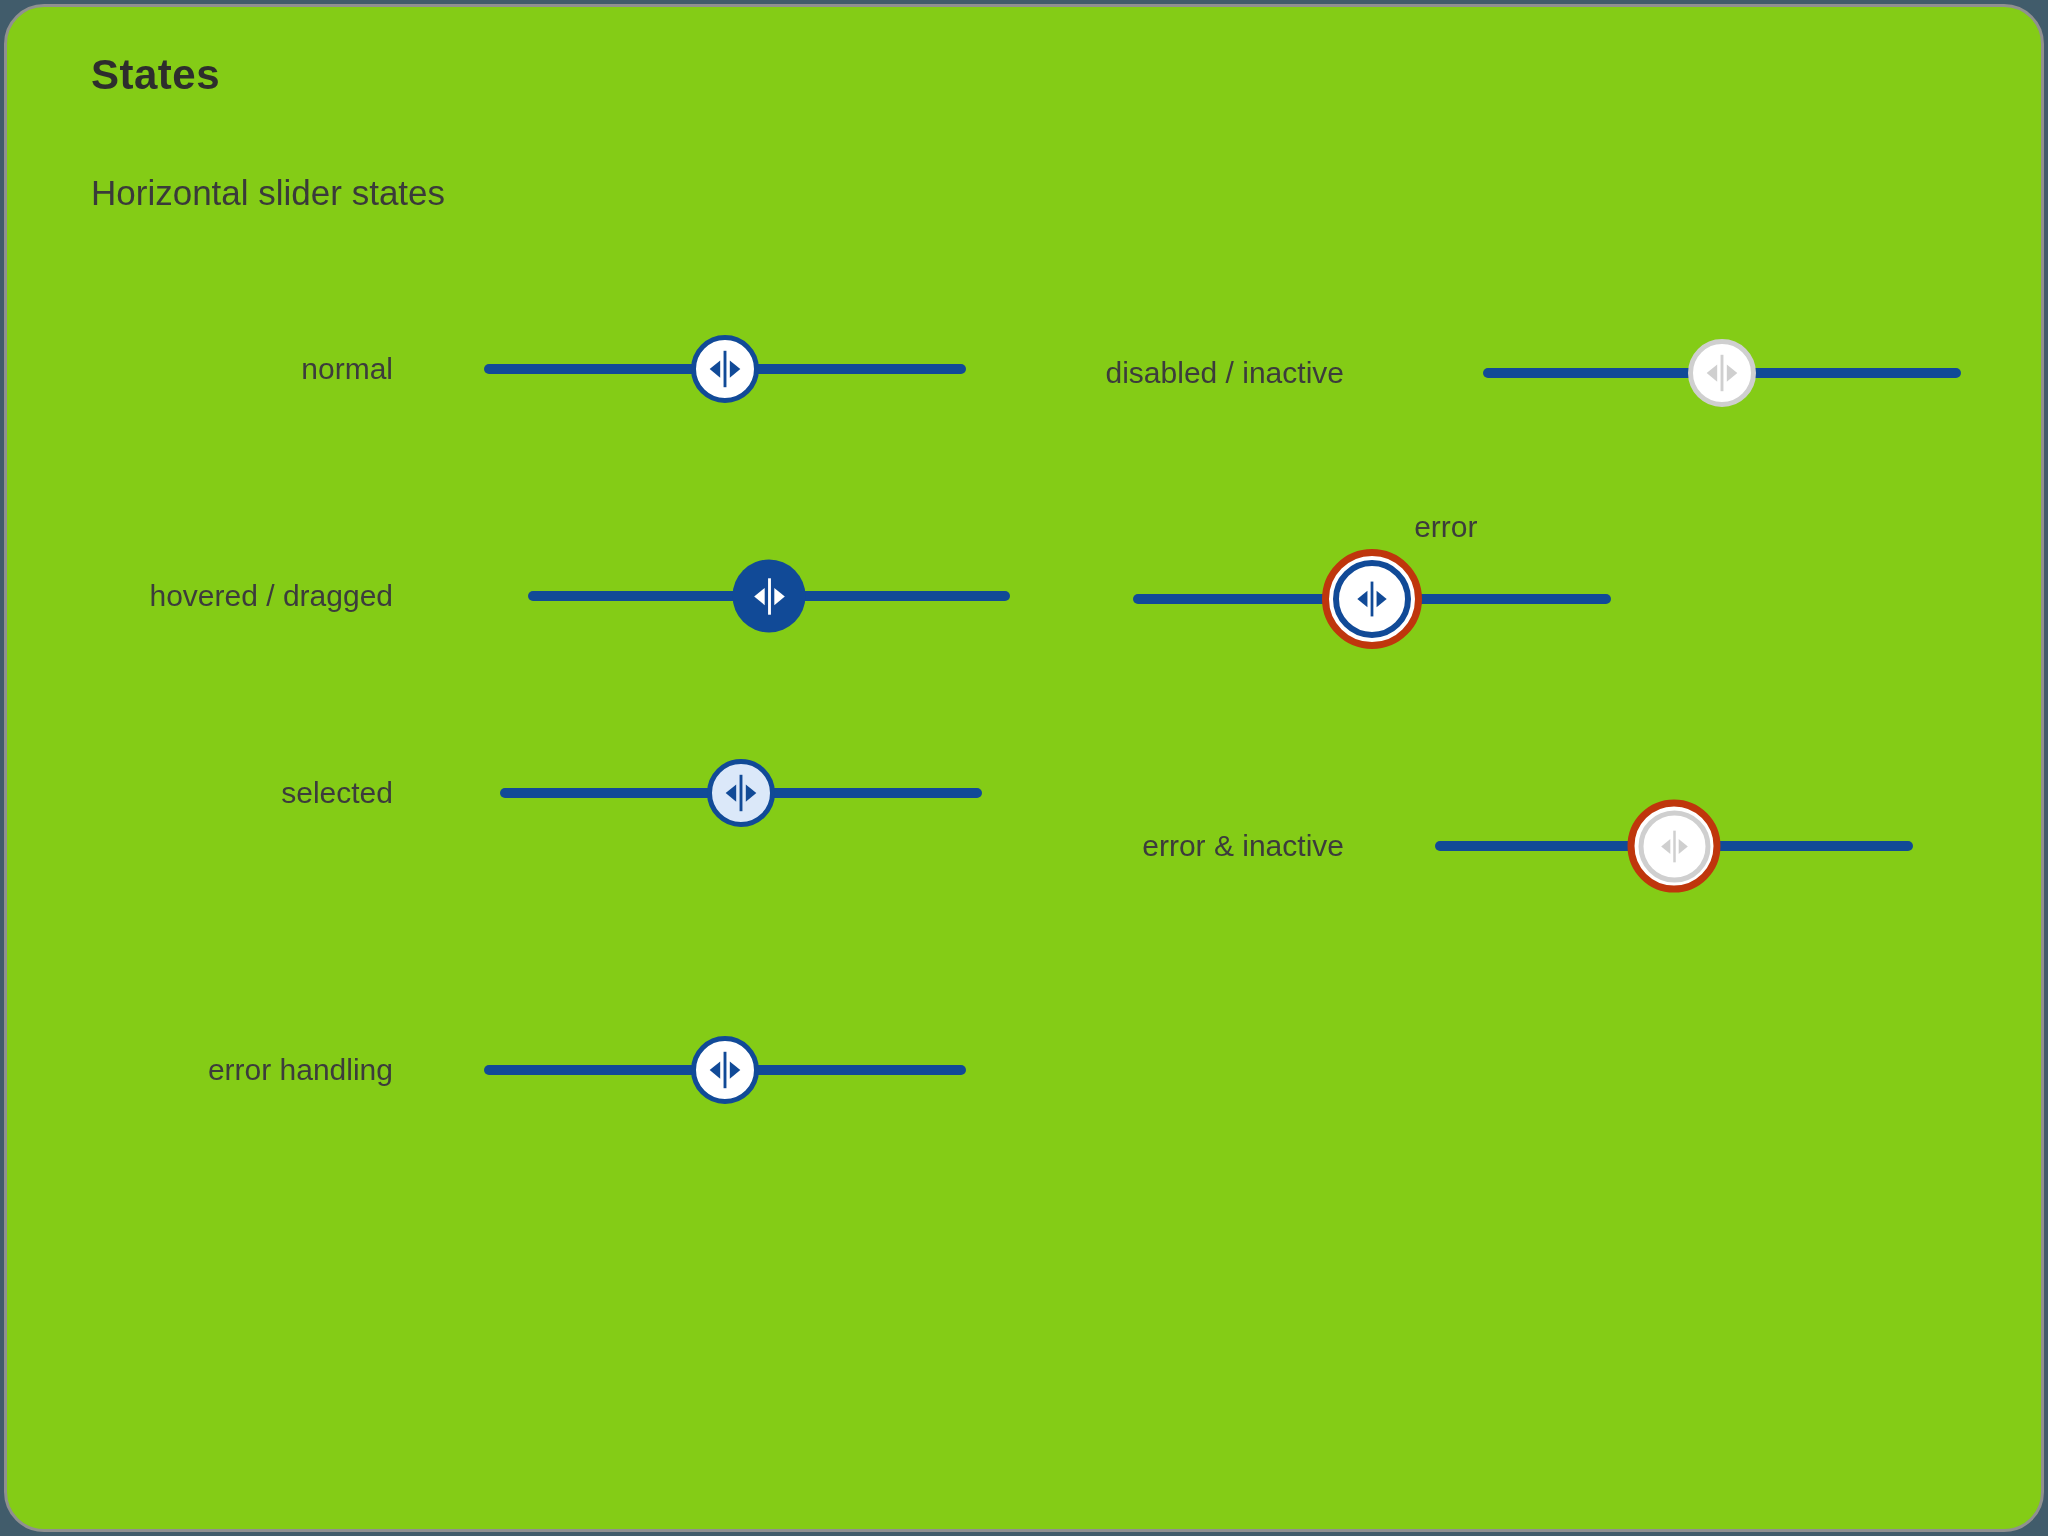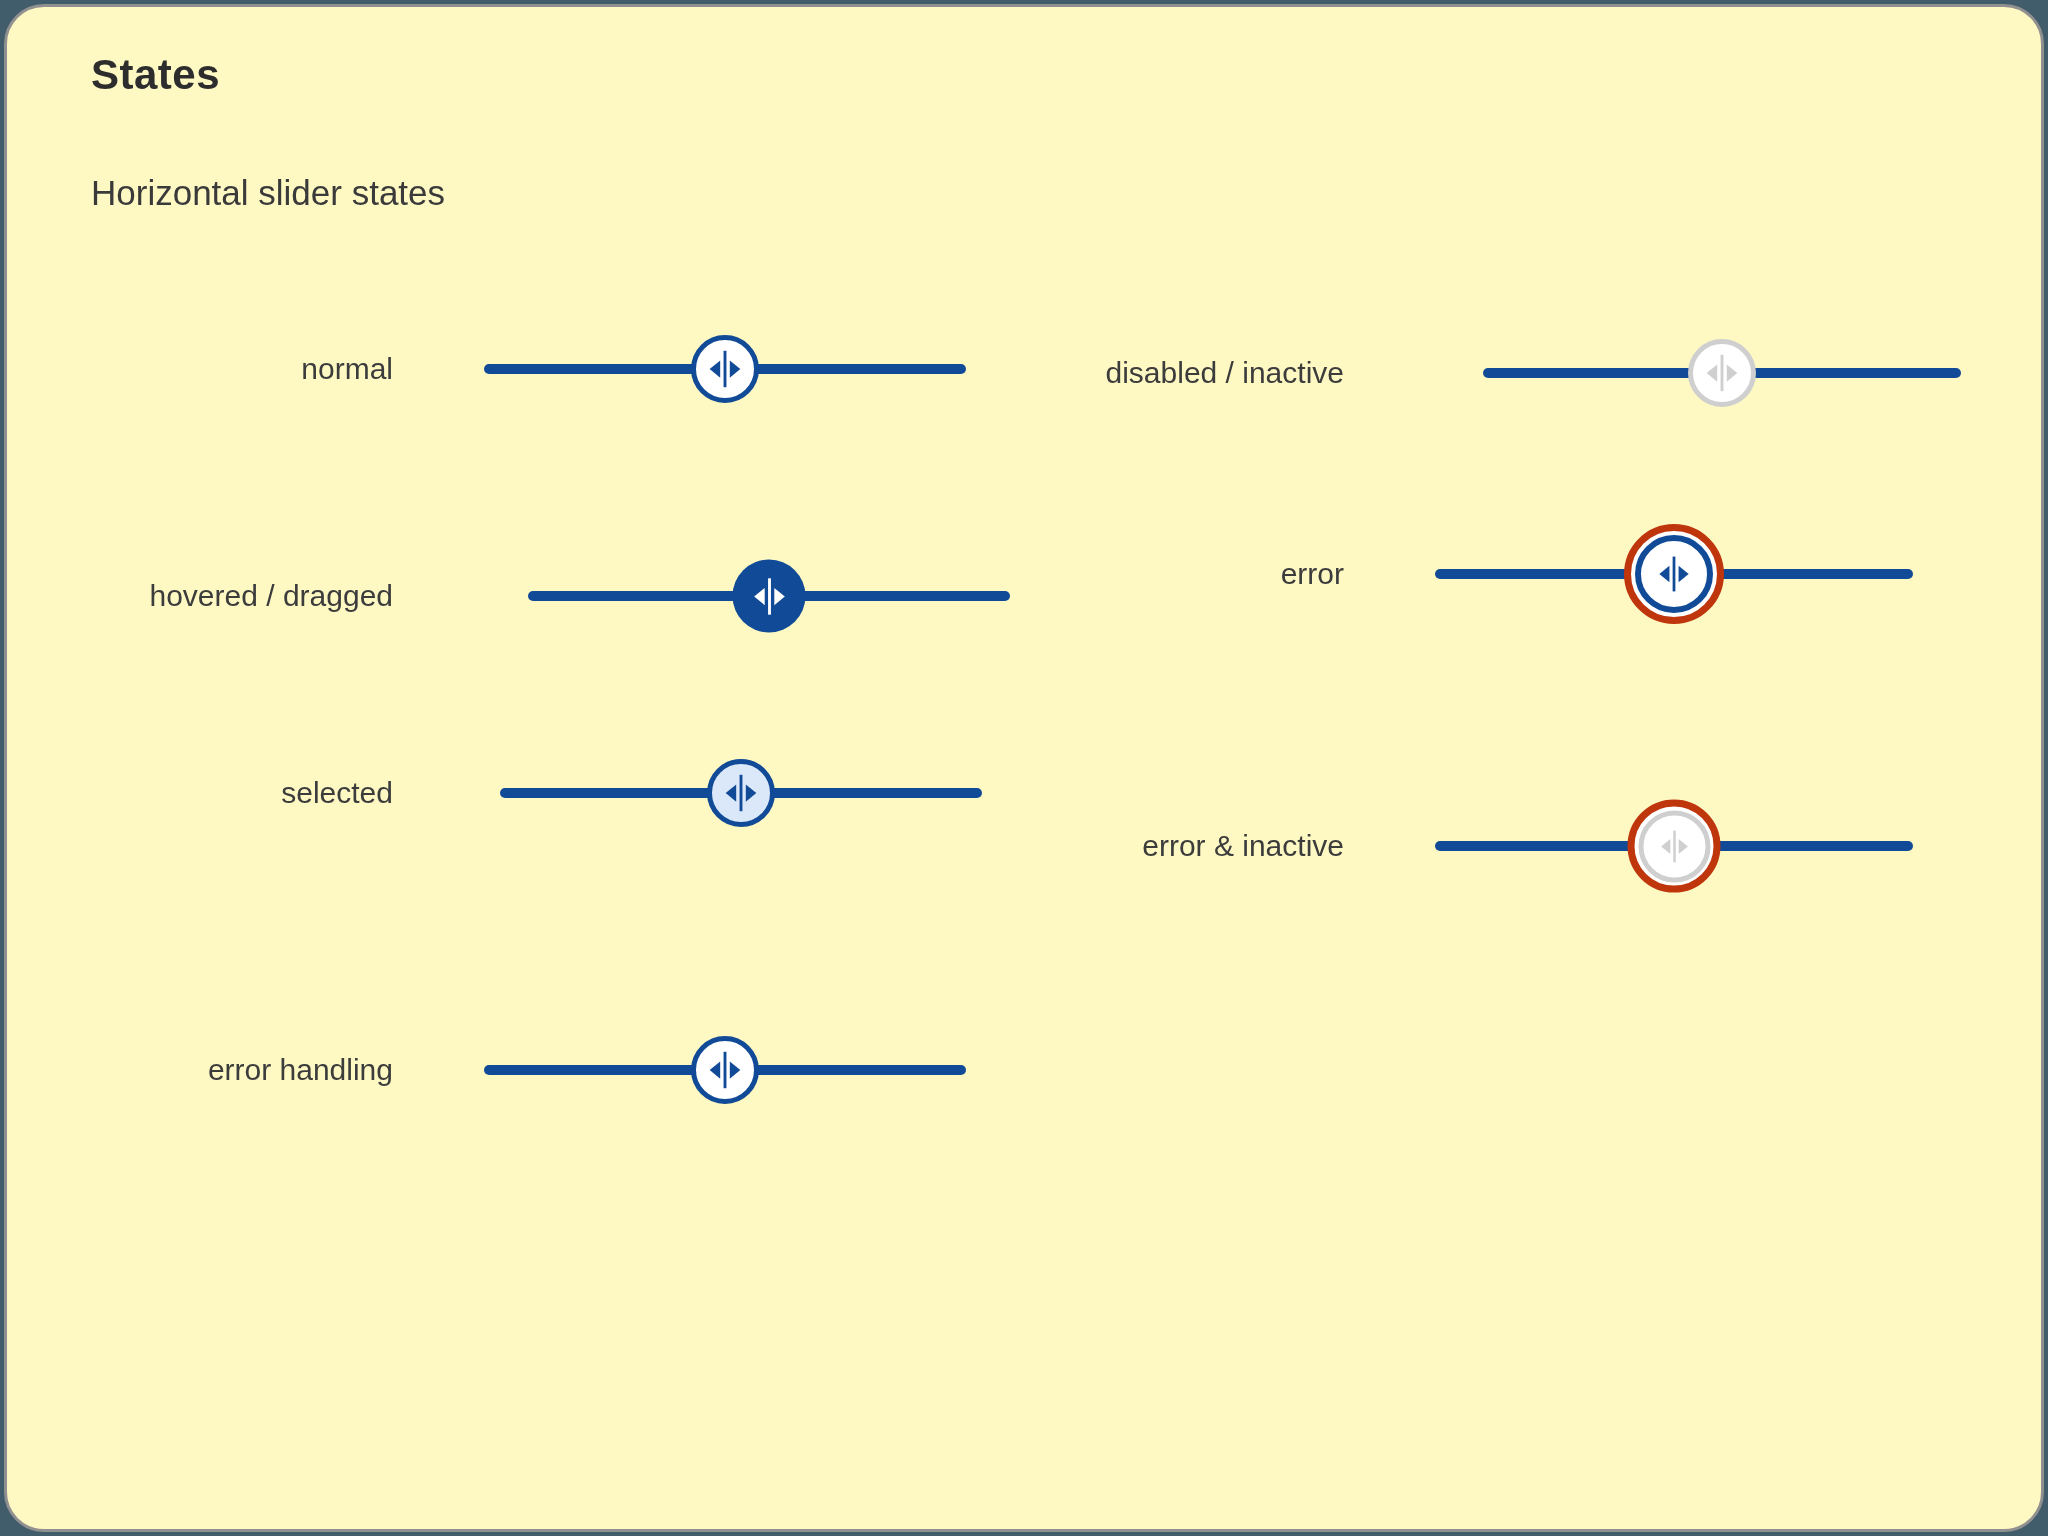--- a/index.html
+++ b/index.html
@@ -4,21 +4,21 @@
 <style>
   * { box-sizing: border-box; margin: 0; padding: 0; }
   html, body {
     width: 2048px; height: 1536px;
     overflow: hidden;
     font-family: "Liberation Sans", "DejaVu Sans", sans-serif;
     background: var(--page-background, #415c6b);
   }
   .card {
     position: absolute; inset: 4px;
-    background: #fef9c3;
+    background: #84cc16;
     border: 3px solid var(--card-border, #909090);
     border-radius: 40px;
   }
   .title {
     position: absolute; left: 84px; top: 44px;
     font-size: 42px; font-weight: 700; color: #2d2d2d;
     letter-spacing: 0.5px;
   }
   .subtitle {
     position: absolute; left: 84px; top: 166px;
@@ -68,21 +68,21 @@
   .drag-icon { display: block; }
   .icon-blue  { color: var(--primary, #114a97); }
   .icon-white { color: #ffffff; }
   .icon-gray  { color: var(--inactive, #cfcfcf); }
   
   .r-l1 { left: 84px;   top: 307px; }
   .r-l2 { left: 84px;   top: 534px; gap: 44px; }
   .r-l3 { left: 84px;   top: 731px; gap: 16px; }
   .r-l4 { left: 84px;   top: 1008px; }
   .r-r1 { left: 1035px; top: 311px; gap: 48px; }
-  .r-r2 { left: 1035px; top: 512px; }
+  .r-r2 { left: 1035px; top: 537px; flex-direction: column; }
   .r-r3 { left: 1035px; top: 784px; }
 </style>
 </head>
 <body>
 
 <div class="card">
 
   <div class="title">States</div>
   <div class="subtitle">Horizontal slider states</div>
 

